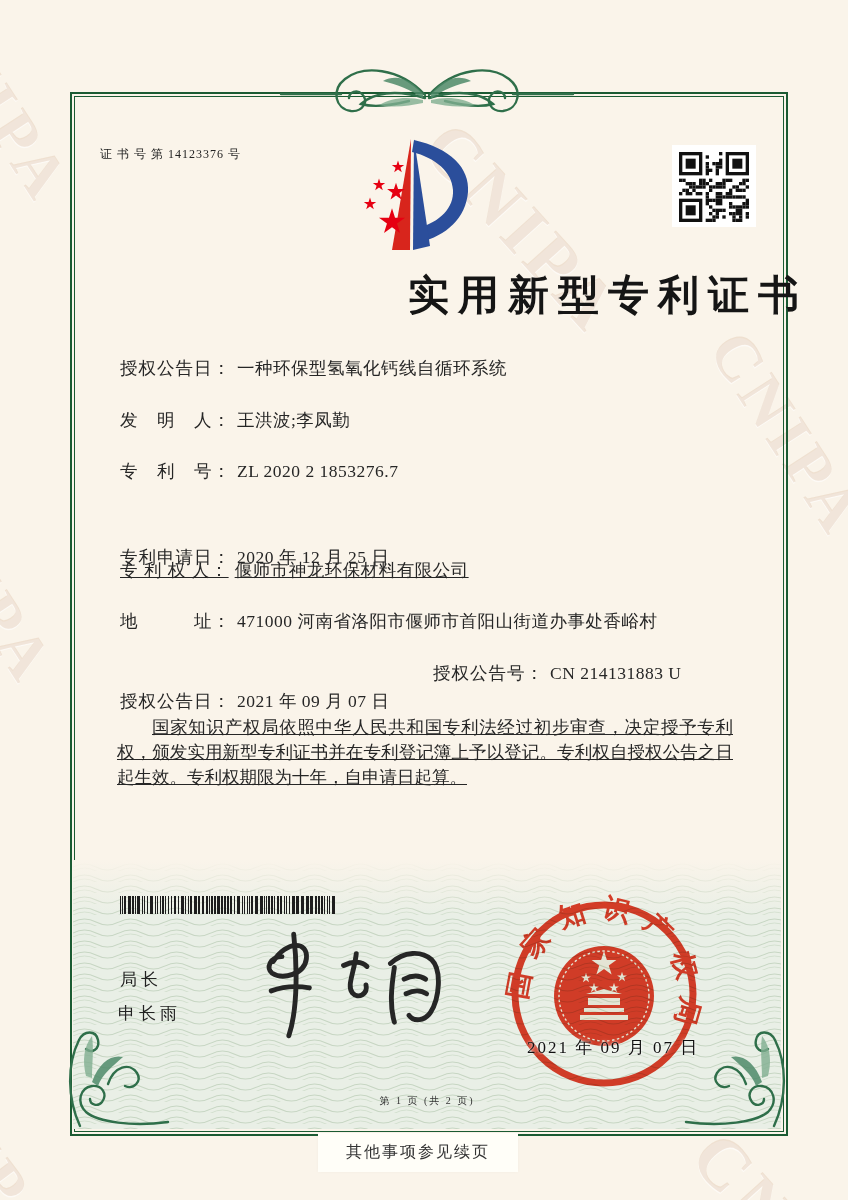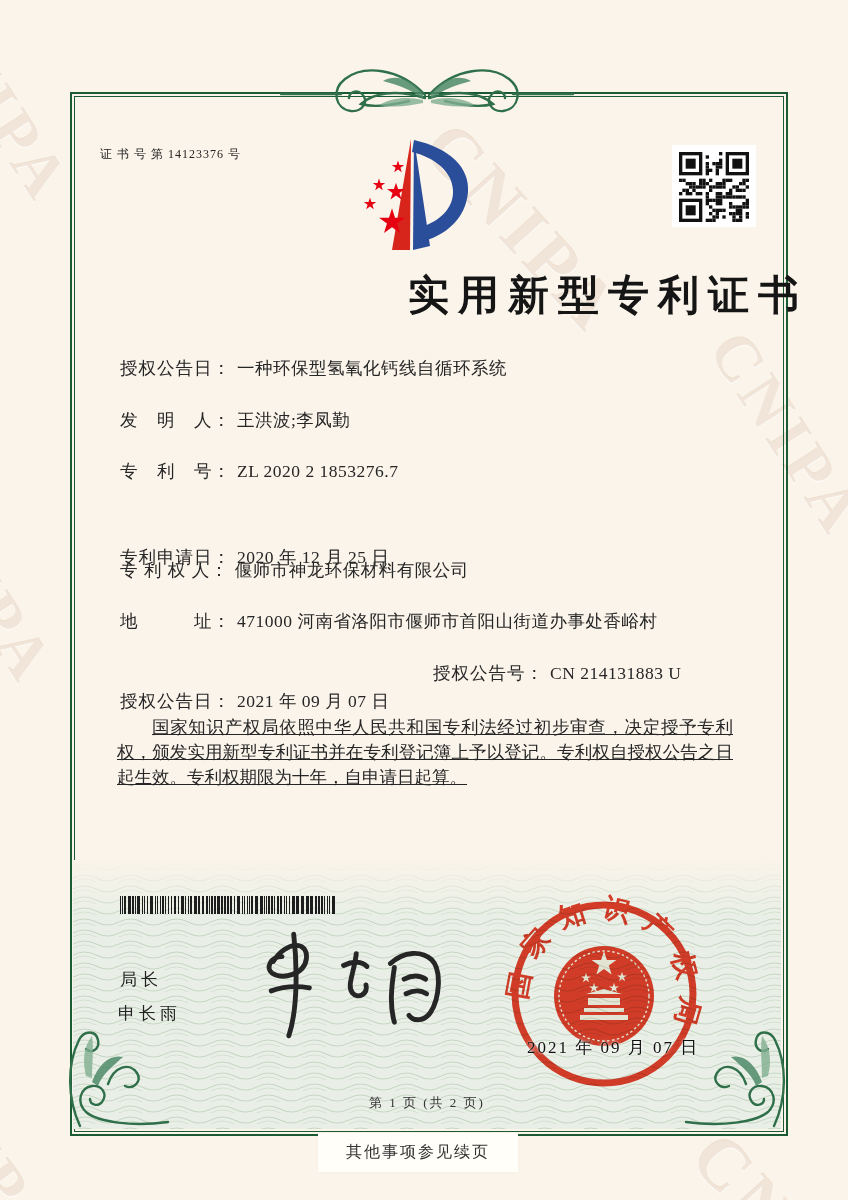--- a/index.html
+++ b/index.html
@@ -36,21 +36,21 @@
   .row .val{margin-left:6px;letter-spacing:0.5px;}
   .grant2{position:absolute;left:433px;}
   .paras{
     position:absolute;left:100px;top:698px;width:650px;
     font-size:17.5px;line-height:25px;text-align:justify;color:#262626;
   }
   .paras p{margin:17px;text-indent:2em;text-decoration:underline;}
   .director{font-size:17px;letter-spacing:4px;color:#222;}
   .pageno{
     position:absolute;left:70px;top:1094px;width:714px;text-align:center;
-    font-size:13px;letter-spacing:2px;color:#333;
+    font-size:10px;letter-spacing:2px;color:#333;
   }
   .note{
     position:absolute;left:318px;top:1133px;background:#fffef8;
     padding:9px 28px;font-size:16px;letter-spacing:2px;color:#333;
     box-shadow:0 0 4px rgba(0,0,0,0.03);
   }
   .sealdate{
     position:absolute;left:527px;top:1036px;font-size:17px;letter-spacing:2px;
     color:#101010;z-index:6;
     text-shadow:0 0 2px rgba(255,255,255,0.9),0 0 4px rgba(255,255,255,0.8);
@@ -253,21 +253,21 @@
 </div>
 <div class="row" style="top:408px;">
   <span class="lb">发　明　人：</span><span class="val">王洪波;李凤勤</span>
 </div>
 <div class="row" style="top:459px;">
   <span class="lb">专　利　号：</span><span class="val">ZL 2020 2 1853276.7</span>
 </div>
 <div class="row" style="top:509px;margin-top:36px;">
   <span class="lb">专利申请日：</span><span class="val">2020 年 12 月 25 日</span>
 </div>
-<div class="row" style="top:558px;">
+<div class="row" style="top:558px;text-decoration:underline;">
   <span class="lb">专 利 权 人：</span><span class="val">偃师市神龙环保材料有限公司</span>
 </div>
 <div class="row" style="top:609px;">
   <span class="lb">地　　　址：</span><span class="val">471000 河南省洛阳市偃师市首阳山街道办事处香峪村</span>
 </div>
 <div class="row" style="top:661px;margin-top:28px;">
   <span class="lb">授权公告日：</span><span class="val">2021 年 09 月 07 日</span>
 </div>
 <div class="row grant2" style="top:661px;">
   <span class="lb">授权公告号：</span><span class="val">CN 214131883 U</span>

